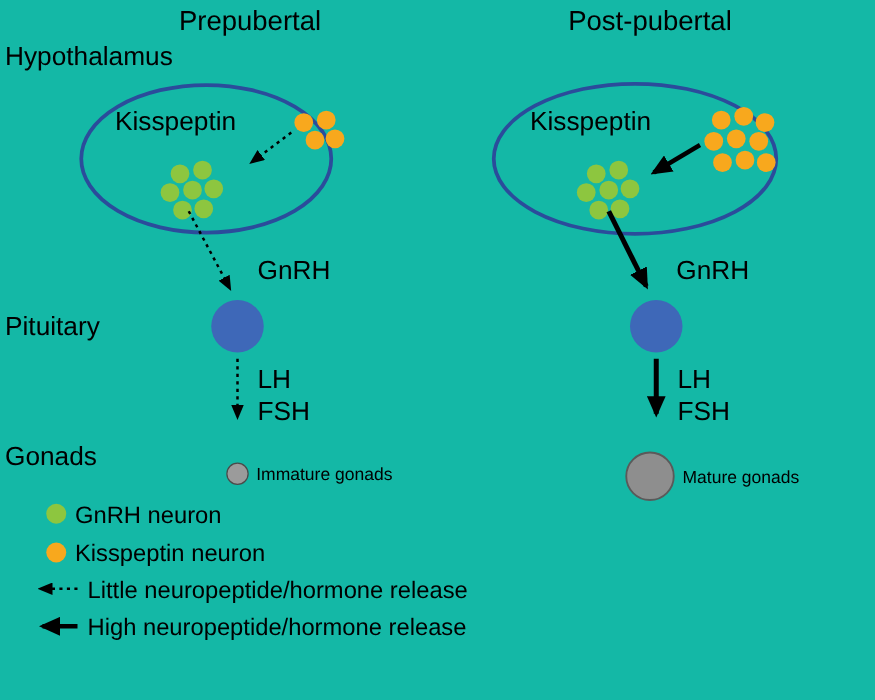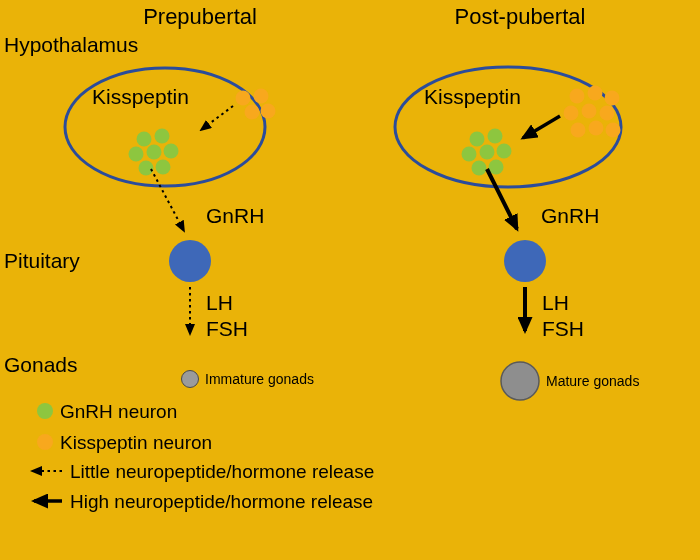--- a/index.html
+++ b/index.html
@@ -4,21 +4,21 @@
 <style>
   html, body {
     margin: 0;
     padding: 0;
     background: #ffffff;
   }
   .stage {
     width: 700px;
     height: 560px;
     position: relative;
-    background: #eab308;
+    background: #14b8a6;
   }
   svg { display: block; }
   text {
     font-family: "Liberation Sans", sans-serif;
     fill: #000000;
   }
   .title  { font-size: 22px; }
   .region { font-size: 21px; }
   .lbl    { font-size: 21px; }
   .small  { font-size: 14px; }

